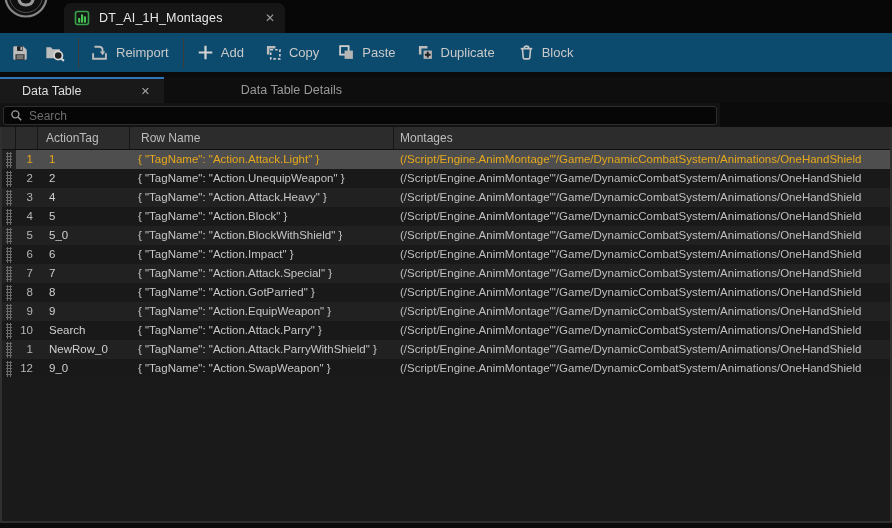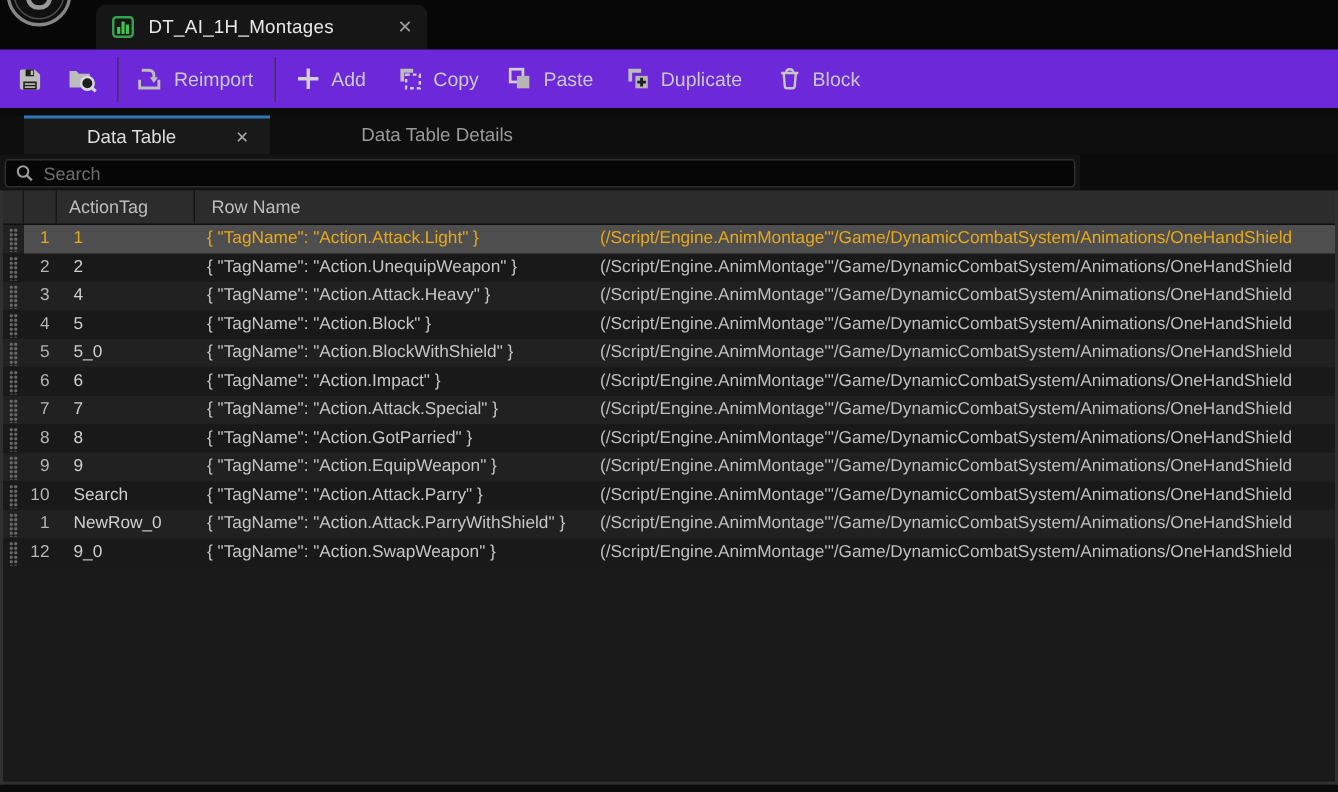--- a/index.html
+++ b/index.html
@@ -16,36 +16,36 @@
   .asset-tab {
     position:absolute; left:64px; top:3px; width:221px; height:30px;
     background:#161616; border-radius:7px 7px 0 0;
     display:flex; align-items:center; gap:9px; padding:0 10px;
   }
   .asset-tab .title { color:#e8e8e8; font-size:12.5px; letter-spacing:.2px; }
   .asset-tab .close { margin-left:auto; color:#9c9c9c; font-size:12px; line-height:1; cursor:default; }
 
   
   .toolbar {
-    position:absolute; top:33px; left:0; width:892px; height:39px; background:#6d28d9;
+    position:absolute; top:33px; left:0; width:892px; height:39px; background:#0c4a6e;
     display:flex; align-items:center; padding-left:11px;
   }
   .tbtn { display:flex; align-items:center; gap:7px; color:#c9c9c9; font-size:13px; white-space:nowrap; }
   .tbtn svg { display:block; }
   .sep { width:1px; height:30px; background:#3b3b3b; }
 
   
   .docstrip { position:absolute; top:77px; left:0; width:892px; height:26px; background:#0e0e0e; }
   .doc-tab {
     position:absolute; top:0; height:26px; display:flex; align-items:center;
     font-size:12.5px; color:#9a9a9a;
   }
   .doc-tab.active {
-    left:16px; width:164px; background:#191919;
-    border-top:2px solid #2f76b9; color:#dedede; padding-left:42px;
+    left:0; width:164px; background:#191919;
+    border-top:2px solid #2f76b9; color:#dedede; padding-left:22px;
   }
   .doc-tab.active .close { margin-left:auto; margin-right:14px; color:#a8a8a8; font-size:11px; }
   .doc-tab.inactive { left:176px; width:166px; justify-content:flex-end; }
 
   
   .searchrow { position:absolute; top:103px; left:0; width:720px; height:24px; background:#131313; }
   .searchbox {
     position:absolute; left:3px; right:3px; top:3px; height:19px;
     background:#060606; border:1px solid #2e2e2e; border-radius:3px;
     display:flex; align-items:center; gap:6px; padding:0 6px;
@@ -201,20 +201,21 @@
       <input type="text" placeholder="Search" style="">
     </div>
   </div>
 
   <div class="panel">
     <div class="grid thead">
       <div class="hc"></div>
       <div class="hc"></div>
       <div class="hc tag">ActionTag</div>
       <div class="hc name">Row Name</div>
+      <div class="hc montage">Montages</div>
     </div>
     <div>
         <div class="grid row odd selected">
     <div class="c handle">
             <span class="grip"></span>
           </div>
     <div class="c idx">1</div>
     <div class="c name">1</div>
     <div class="c tag">{ "TagName": "Action.Attack.Light" }</div>
     <div class="c montage">(/Script/Engine.AnimMontage'"/Game/DynamicCombatSystem/Animations/OneHandShield</div>

